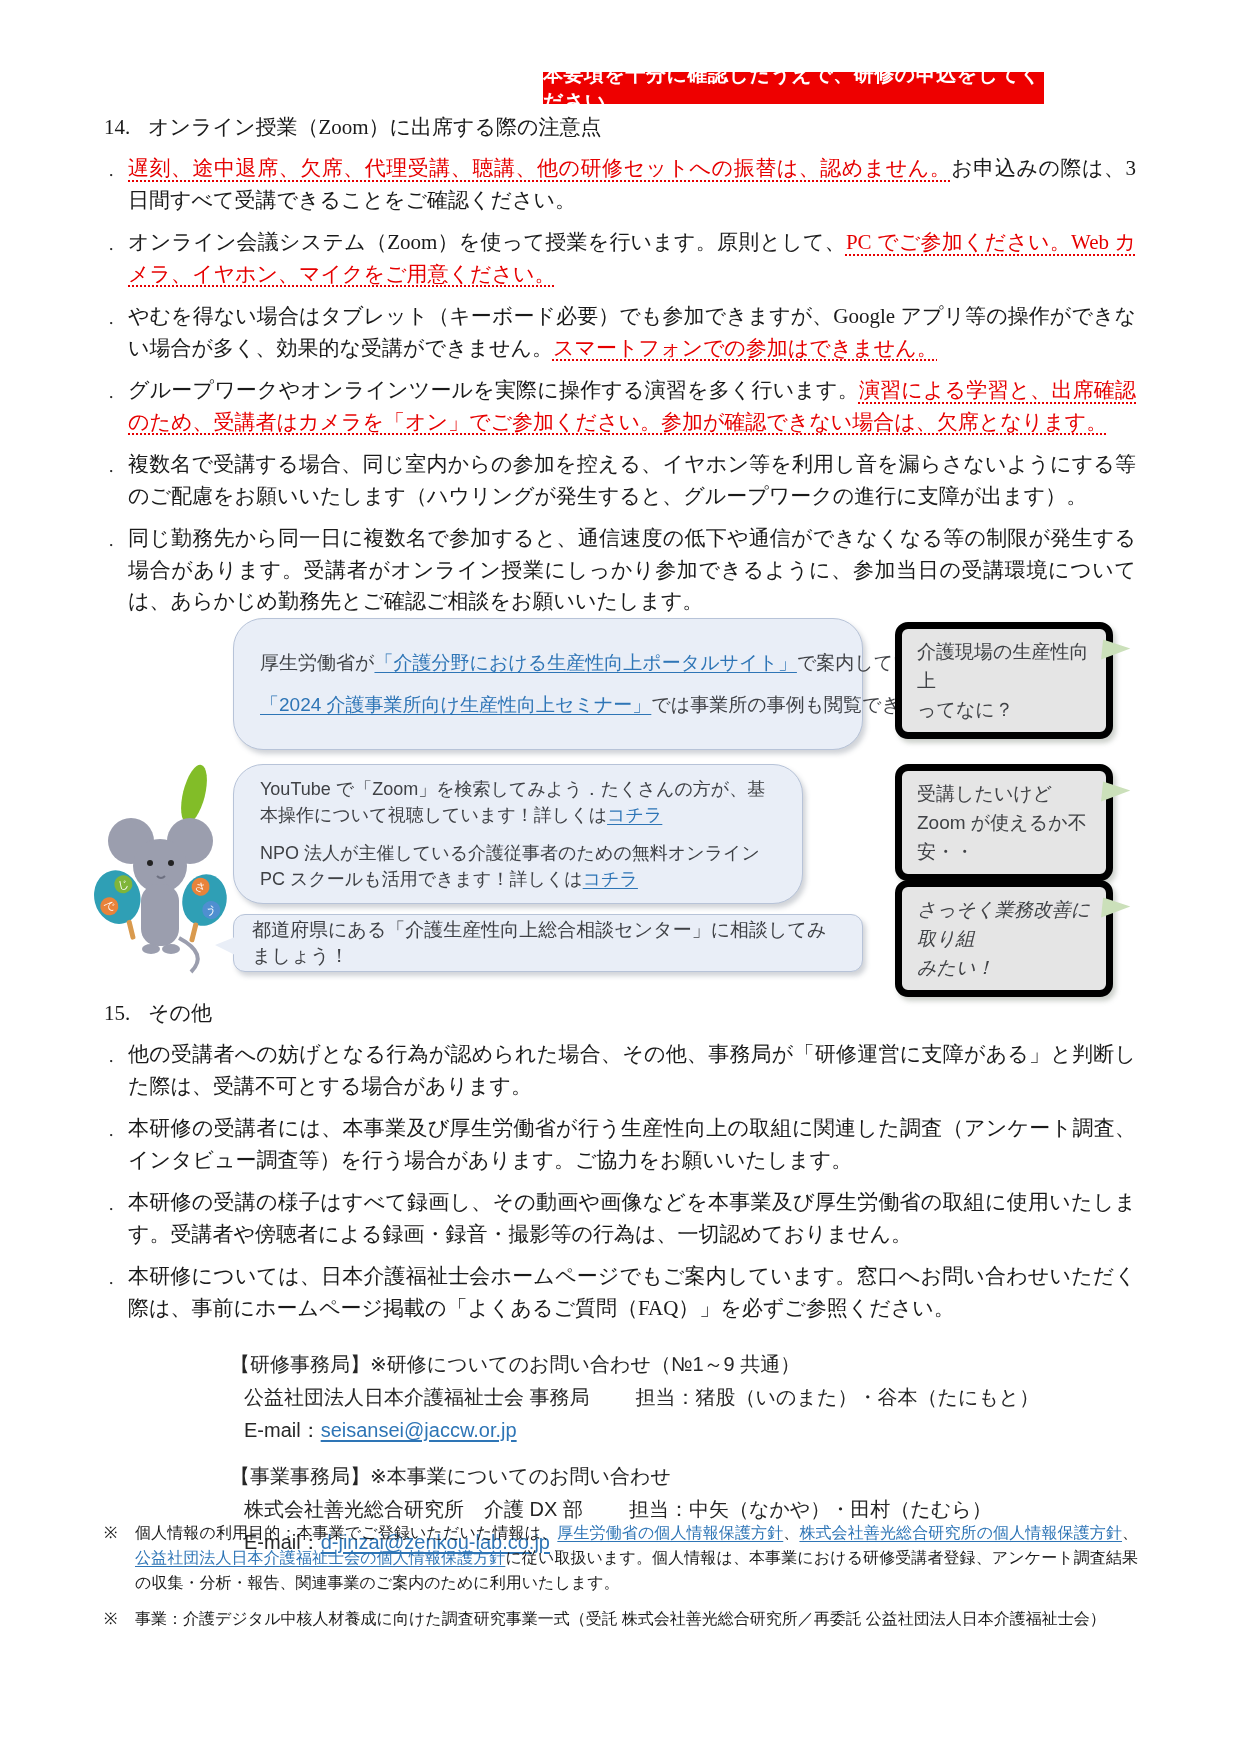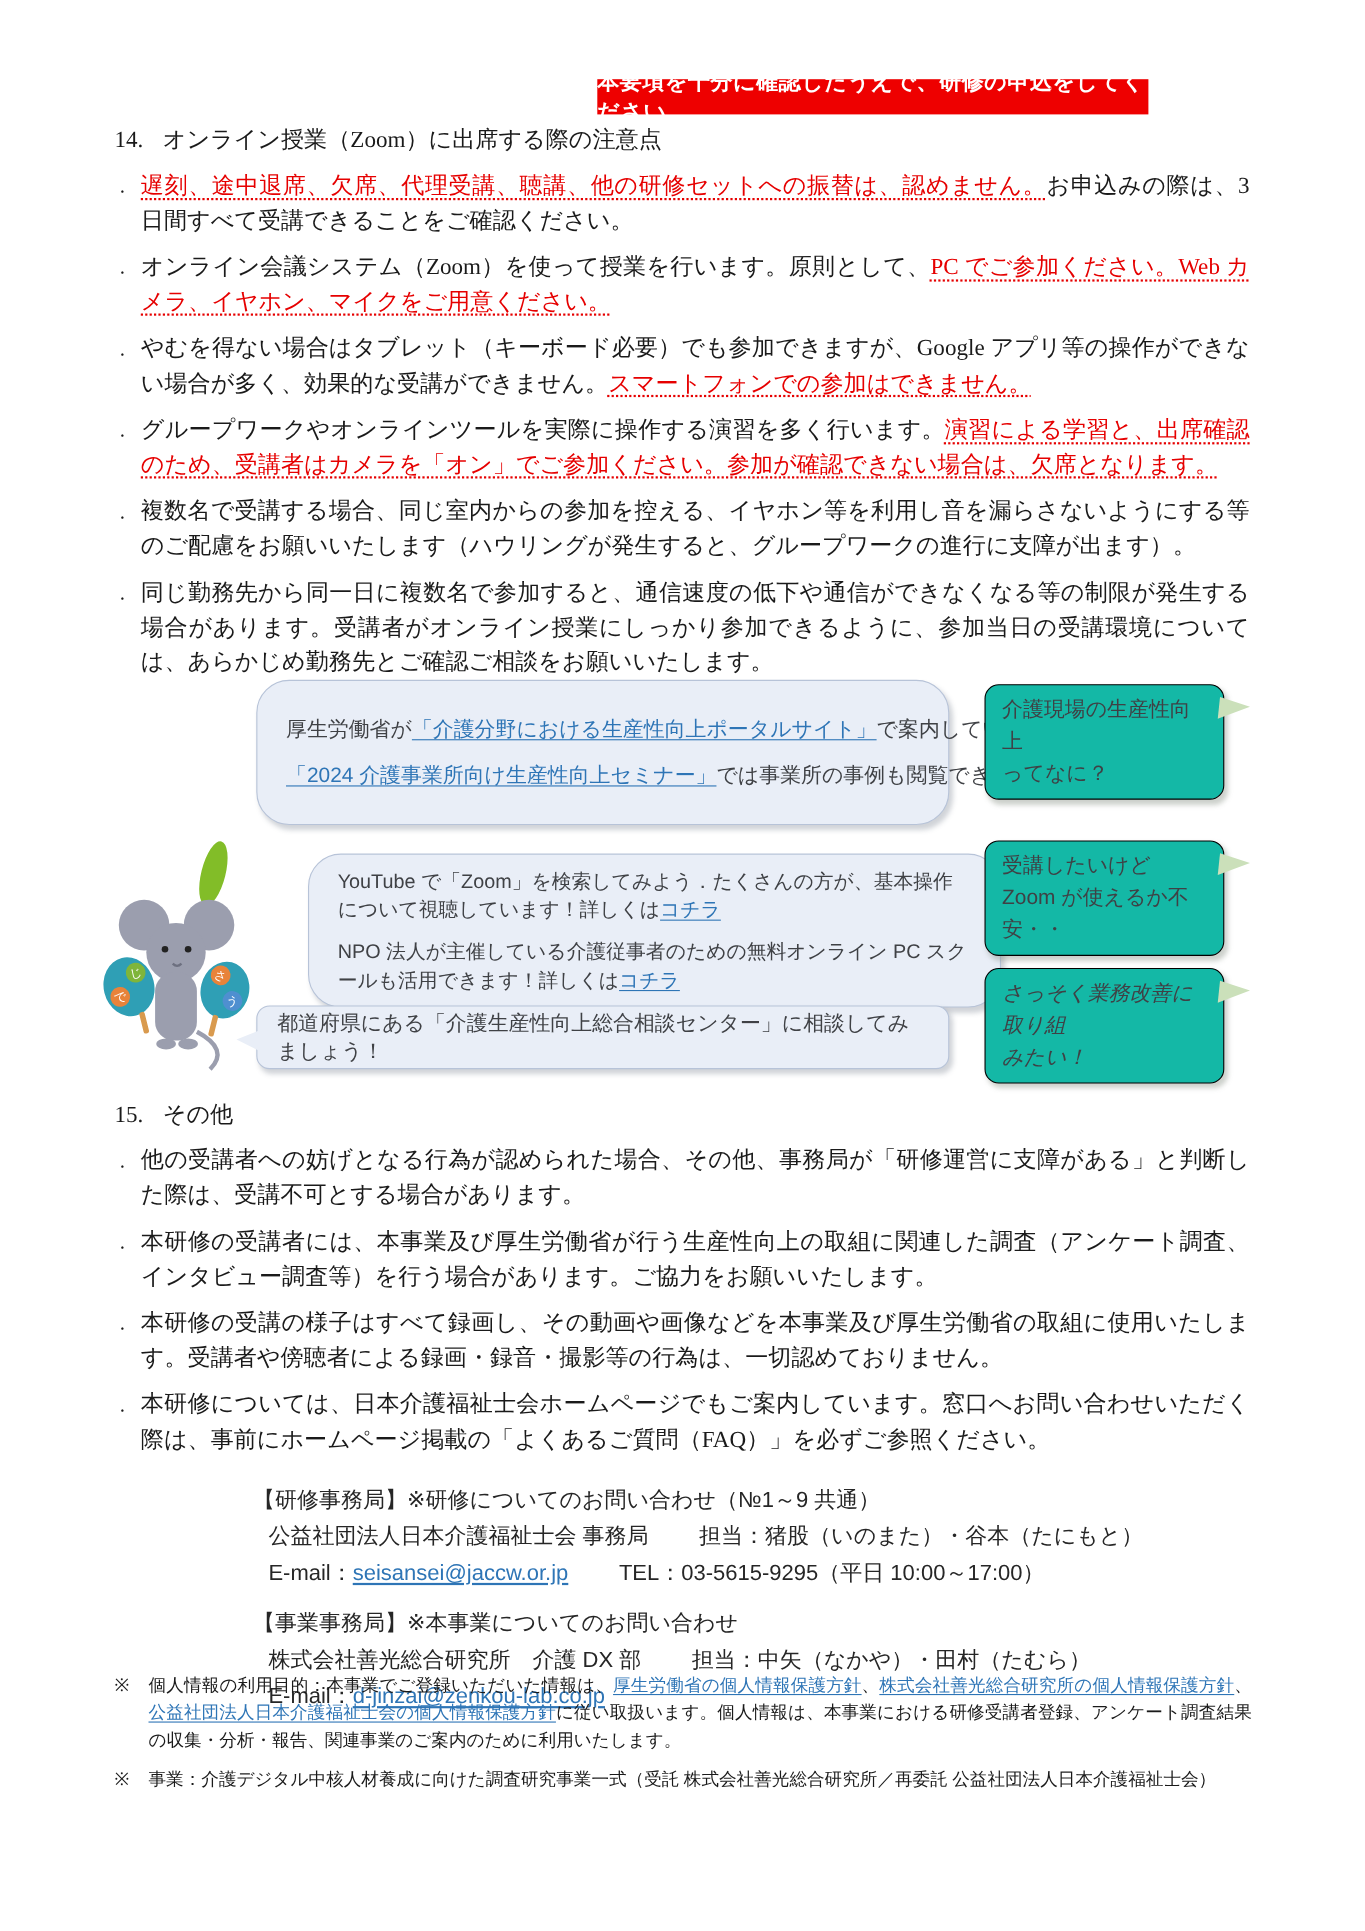--- a/index.html
+++ b/index.html
@@ -32,32 +32,32 @@
   .bubble-zone{
     position:absolute;left:0;top:608px;width:1241px;height:394px;
     font-family:"Liberation Sans","DejaVu Sans",sans-serif;color:#3f4145;
   }
   .bb{
     position:absolute;background:#e9eef7;border:1px solid #b7c3d8;
     box-shadow:3px 4px 5px rgba(100,110,125,.30);box-sizing:border-box;
     display:flex;flex-direction:column;justify-content:center;
   }
   .bb1{left:233px;top:10px;width:630px;height:132px;border-radius:30px;padding:0 26px;font-size:19px;gap:16px;}
-  .bb2{left:233px;top:168px;width:630px;height:140px;border-radius:30px;padding:0 26px;font-size:18px;line-height:26px;gap:12px;margin-left:47px;}
+  .bb2{left:233px;top:156px;width:570px;height:140px;border-radius:30px;padding:0 26px;font-size:18px;line-height:26px;gap:12px;}
   .bb3{left:233px;top:306px;width:630px;height:58px;border-radius:12px;padding:0 18px;font-size:19px;}
   .bb3::before{
     content:'';position:absolute;left:-19px;top:22px;width:0;height:0;
     border-top:8px solid transparent;border-bottom:10px solid transparent;
     border-right:20px solid #e9eef7;
   }
   .bb .line{white-space:nowrap;}
   a.blink{color:#2e75b6;text-decoration:underline;text-underline-offset:3px;cursor:pointer;}
   
   .gb{
-    position:absolute;left:895px;width:218px;background:#14b8a6;border:1px solid #000000;
+    position:absolute;left:895px;width:218px;background:#e5e5e5;border:7px solid #000000;
     border-radius:13px;box-shadow:3px 4px 5px rgba(110,120,105,.35);box-sizing:border-box;
     padding:8px 15px;font-size:19px;line-height:29px;
   }
   .gb::after{
     content:'';position:absolute;right:-24px;top:12px;width:0;height:0;
     border-top:6px solid transparent;border-bottom:14px solid transparent;
     border-left:28px solid #cbe0ba;transform:rotate(6deg);
   }
   .gb1{top:14px;}
   .gb2{top:156px;}
@@ -244,21 +244,20 @@
 
   <div class="contacts">
     <div class="contact-block">
       <div>【研修事務局】※研修についてのお問い合わせ（№1～9 共通）</div>
       <div class="cline">
         <span>公益社団法人日本介護福祉士会 事務局</span>
         <span>担当：猪股（いのまた）・谷本（たにもと）</span>
       </div>
       <div class="cline">
         <span><span>E-mail：</span><a class="blink">seisansei@jaccw.or.jp</a></span>
-        <span>TEL：03-5615-9295（平日 10:00～17:00）</span>
       </div>
     </div>
     <div class="contact-block">
       <div>【事業事務局】※本事業についてのお問い合わせ</div>
       <div class="cline">
         <span>株式会社善光総合研究所　介護 DX 部</span>
         <span>担当：中矢（なかや）・田村（たむら）</span>
       </div>
       <div class="cline">
         <span><span>E-mail：</span><a class="blink">d-jinzai@zenkou-lab.co.jp</a></span>

